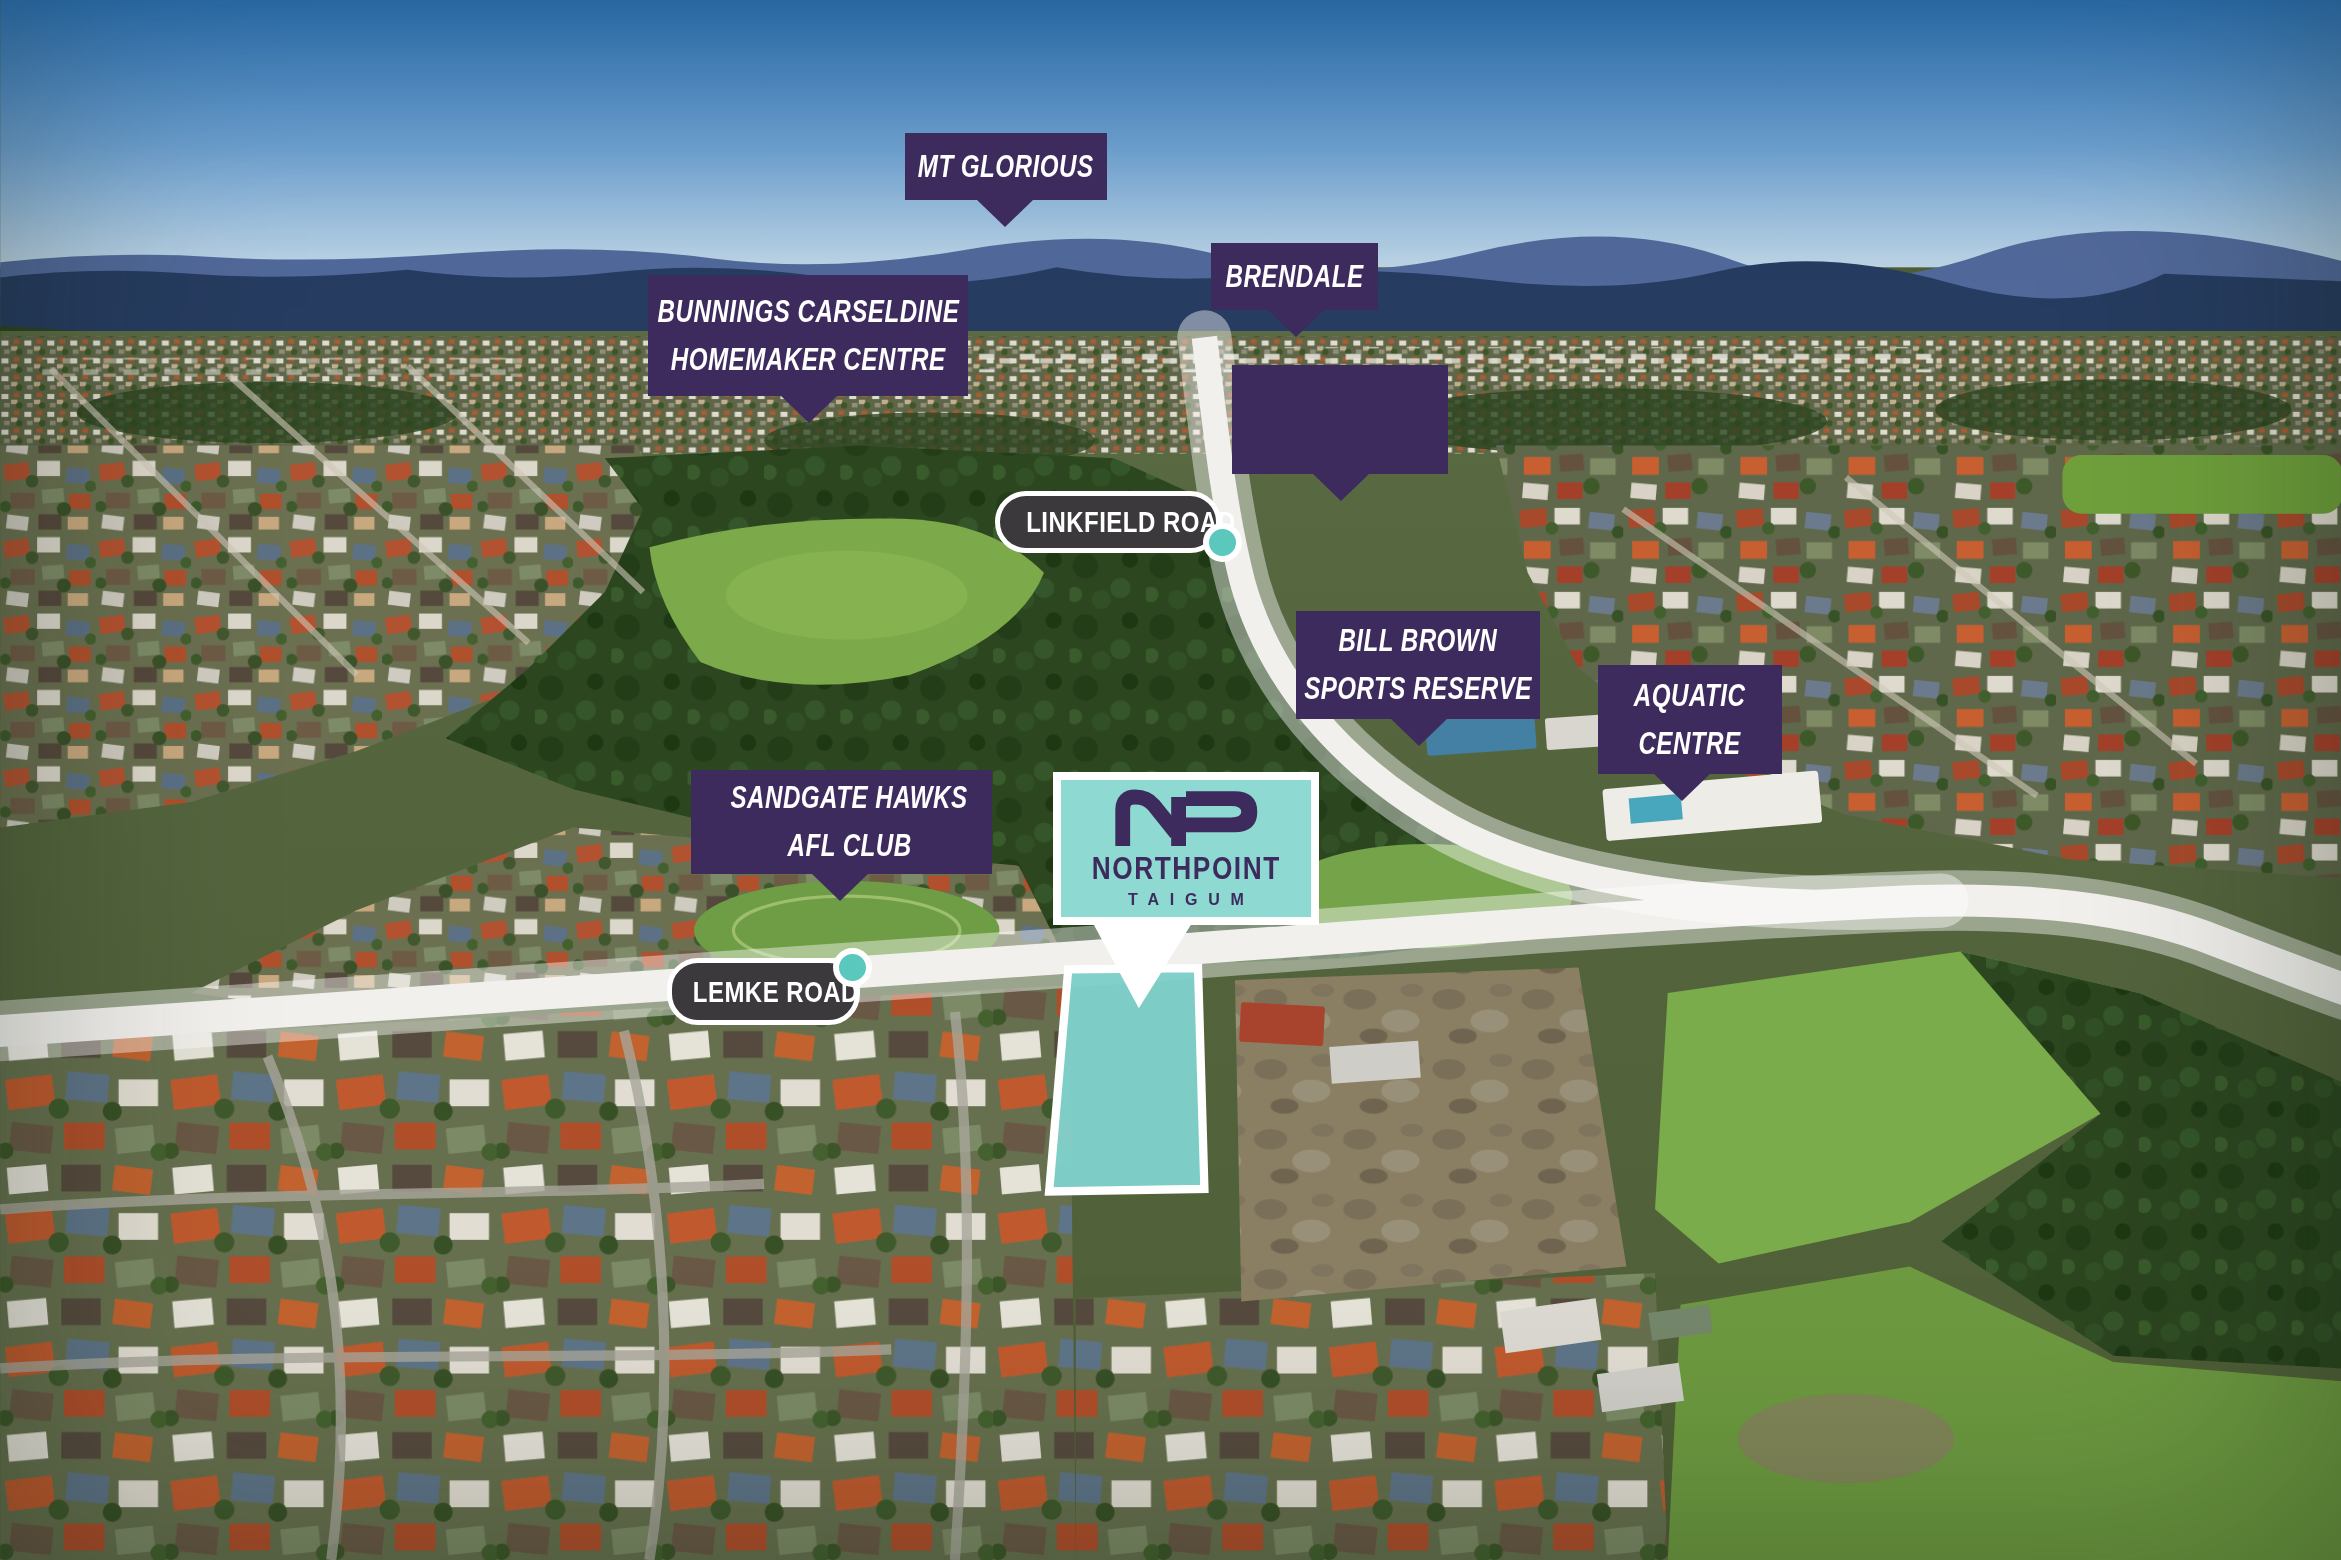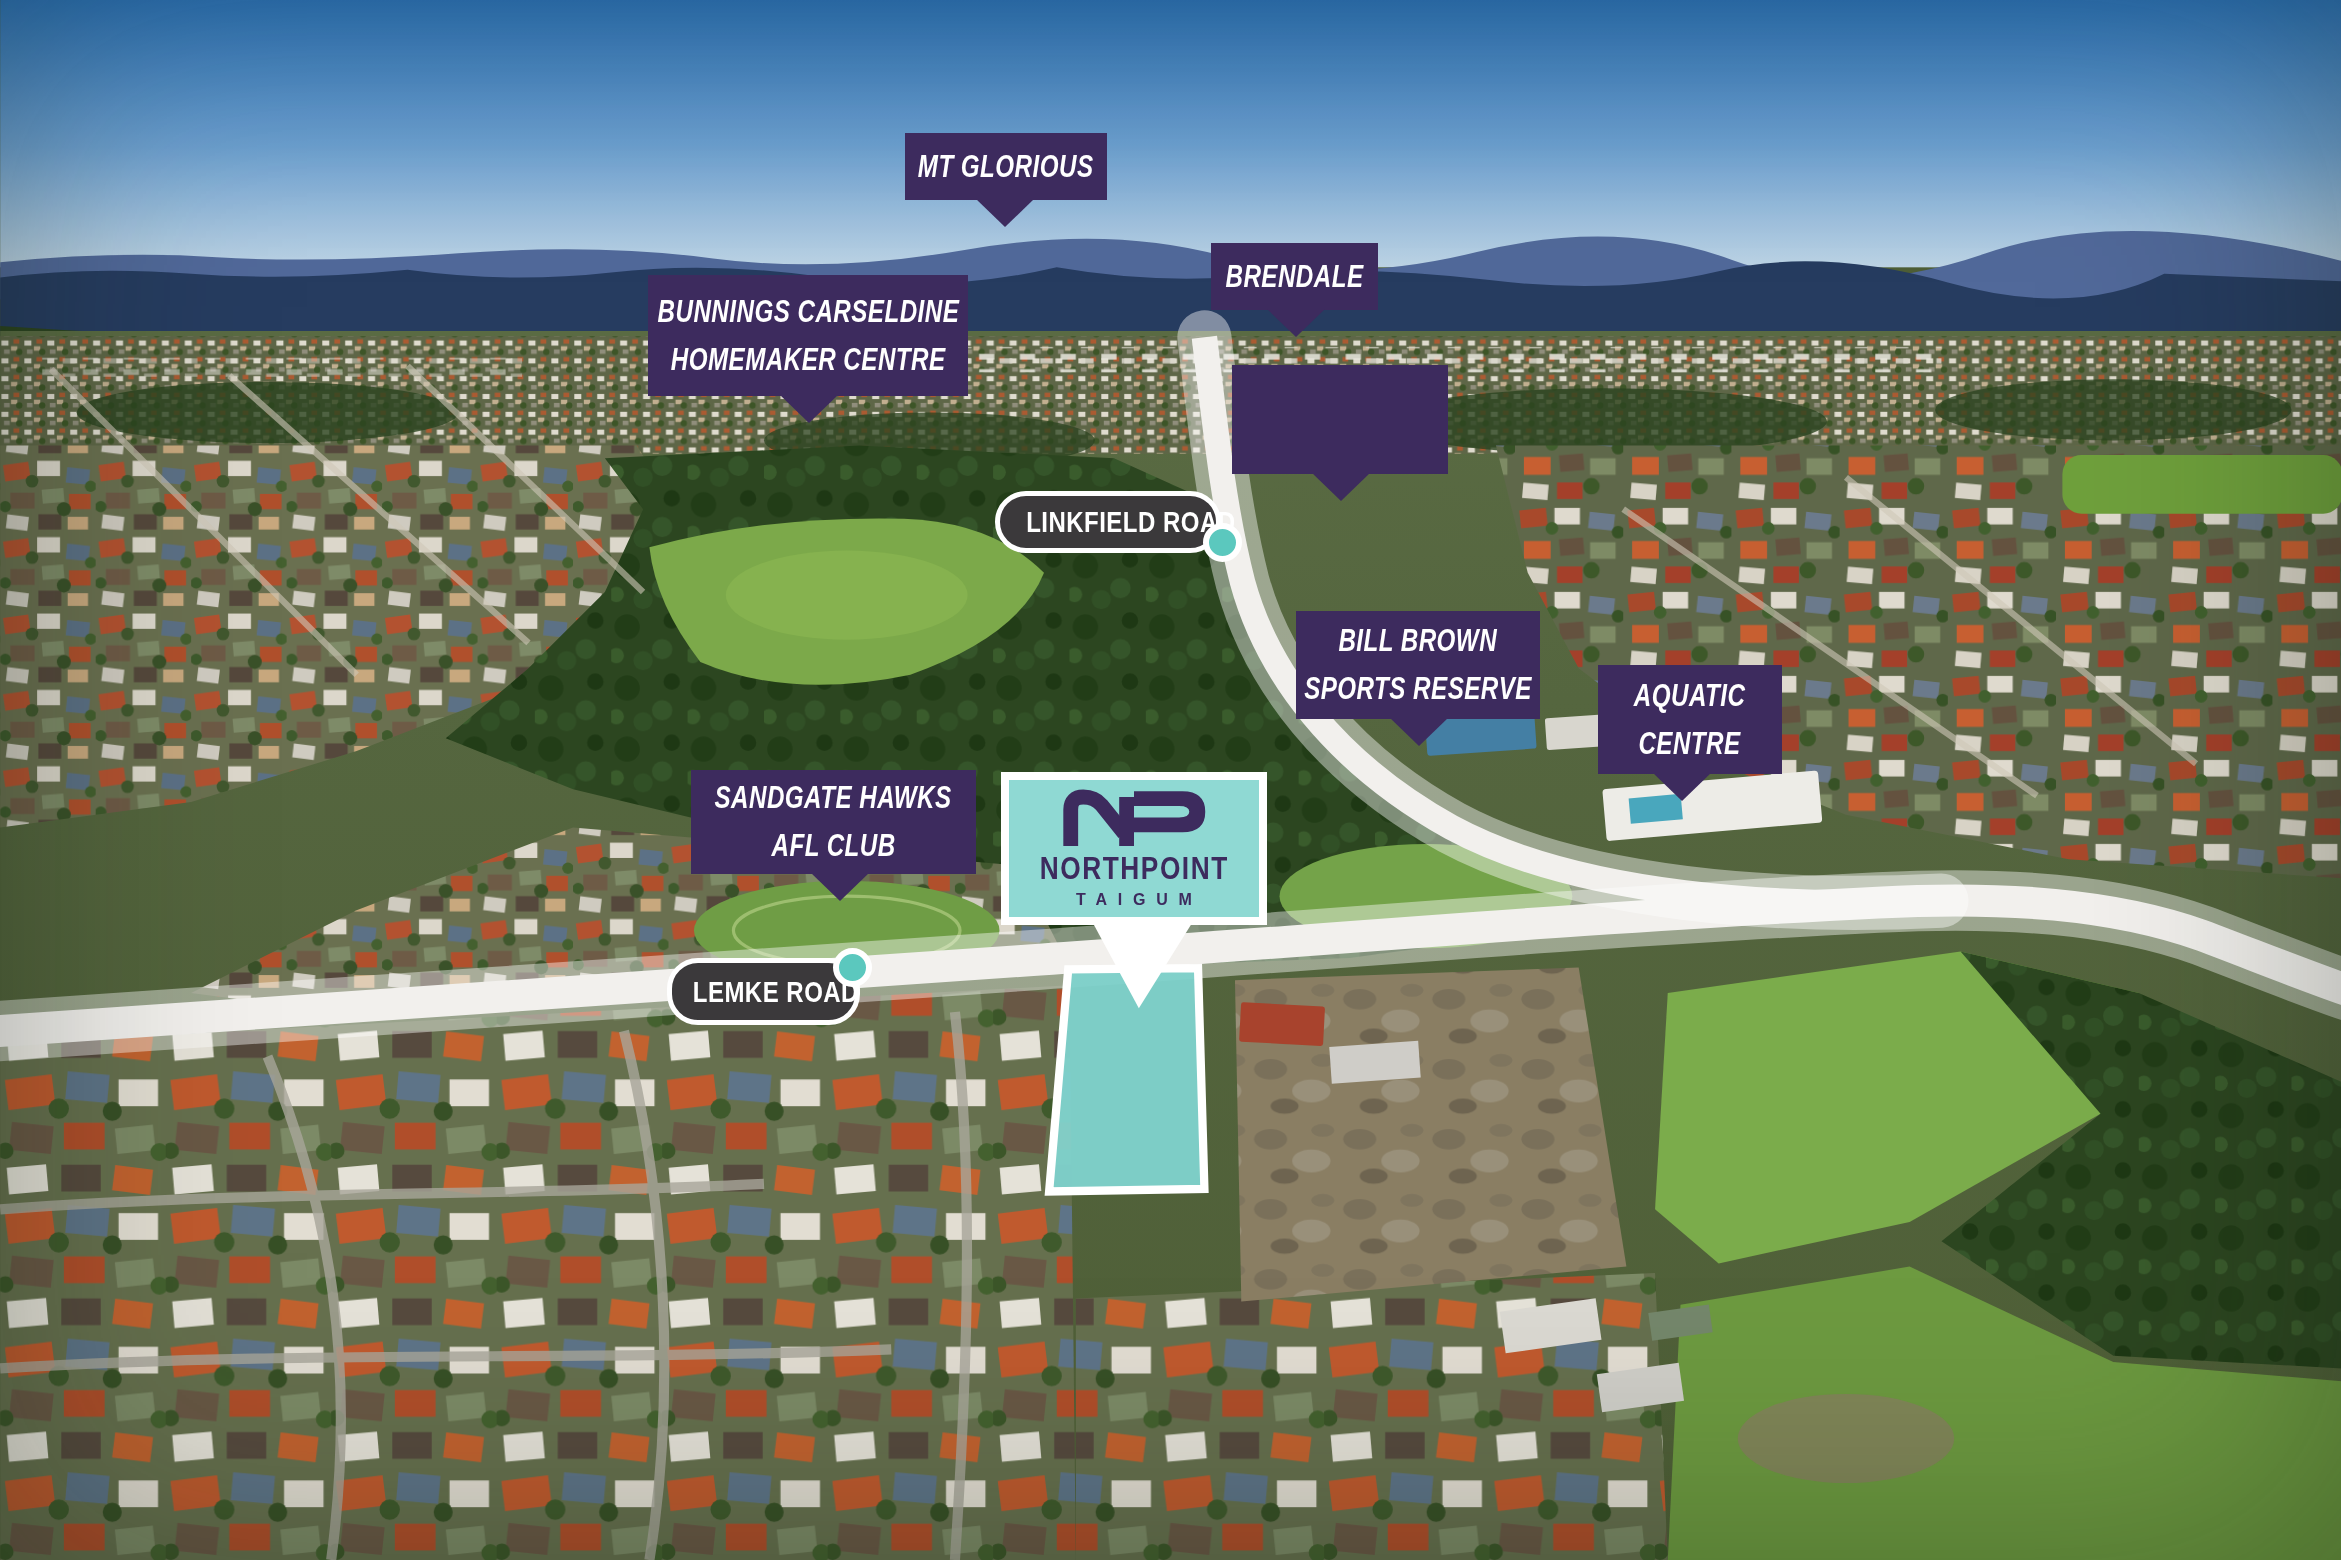--- a/index.html
+++ b/index.html
@@ -26,21 +26,21 @@
     border-left:29px solid transparent;border-right:29px solid transparent;
     border-top:28px solid var(--purple);}
   
   .rlabel{position:absolute;background:var(--roadbg);border:5.7px solid #FFFFFF;border-radius:31px;
     box-sizing:border-box;display:flex;align-items:center;z-index:6;}
   .rtext{color:#FFFFFF;font-weight:700;font-size:30px;letter-spacing:0.6px;white-space:nowrap;
     transform:scaleX(0.8);transform-origin:center;}
   .dot{position:absolute;width:27px;height:27px;border-radius:50%;
     background:var(--teal-dark);border:6.4px solid #FFFFFF;}
   
-  .logo-box{position:absolute;left:1001px;top:772px;width:266px;height:153px;
+  .logo-box{position:absolute;left:1053px;top:772px;width:266px;height:153px;
     background:var(--teal);border:8.3px solid #FFFFFF;box-sizing:border-box;
     display:flex;flex-direction:column;align-items:center;justify-content:center;z-index:7;}
   .logo-mono{width:144px;height:57px;display:block;}
   .logo-name{color:var(--purple);font-weight:700;font-size:32px;line-height:1;
     letter-spacing:1.9px;margin-top:6.4px;transform:scaleX(0.82);white-space:nowrap;}
   .logo-suburb{color:var(--purple);font-weight:700;font-size:16px;line-height:1;
     letter-spacing:10.8px;text-indent:10.8px;margin-top:8.3px;white-space:nowrap;}
 </style>
 </head>
 <body>
@@ -251,21 +251,21 @@
 </div>
 
 <div class="plabel" style="left:1598px;top:653px;width:184px;height:109px;margin-top:12px;">
   <div class="plines">
     <span class="pline">AQUATIC</span>
     <span class="pline">CENTRE</span>
   </div>
   <div class="ptail" style="left:55px;"></div>
 </div>
 
-<div class="plabel" style="left:691px;top:770px;width:285px;height:104px;">
+<div class="plabel" style="left:691px;top:770px;width:285px;height:104px;padding-left:16px;">
   <div class="plines">
     <span class="pline">SANDGATE HAWKS</span>
     <span class="pline">AFL CLUB</span>
   </div>
   <div class="ptail" style="left:120px;"></div>
 </div>
 
 <div class="rlabel" style="left:995px;top:491px;width:226px;height:62px;">
   <span class="rtext">LINKFIELD ROAD</span>
   <span class="dot" style="right:-25.5px;bottom:-14px;"></span>

